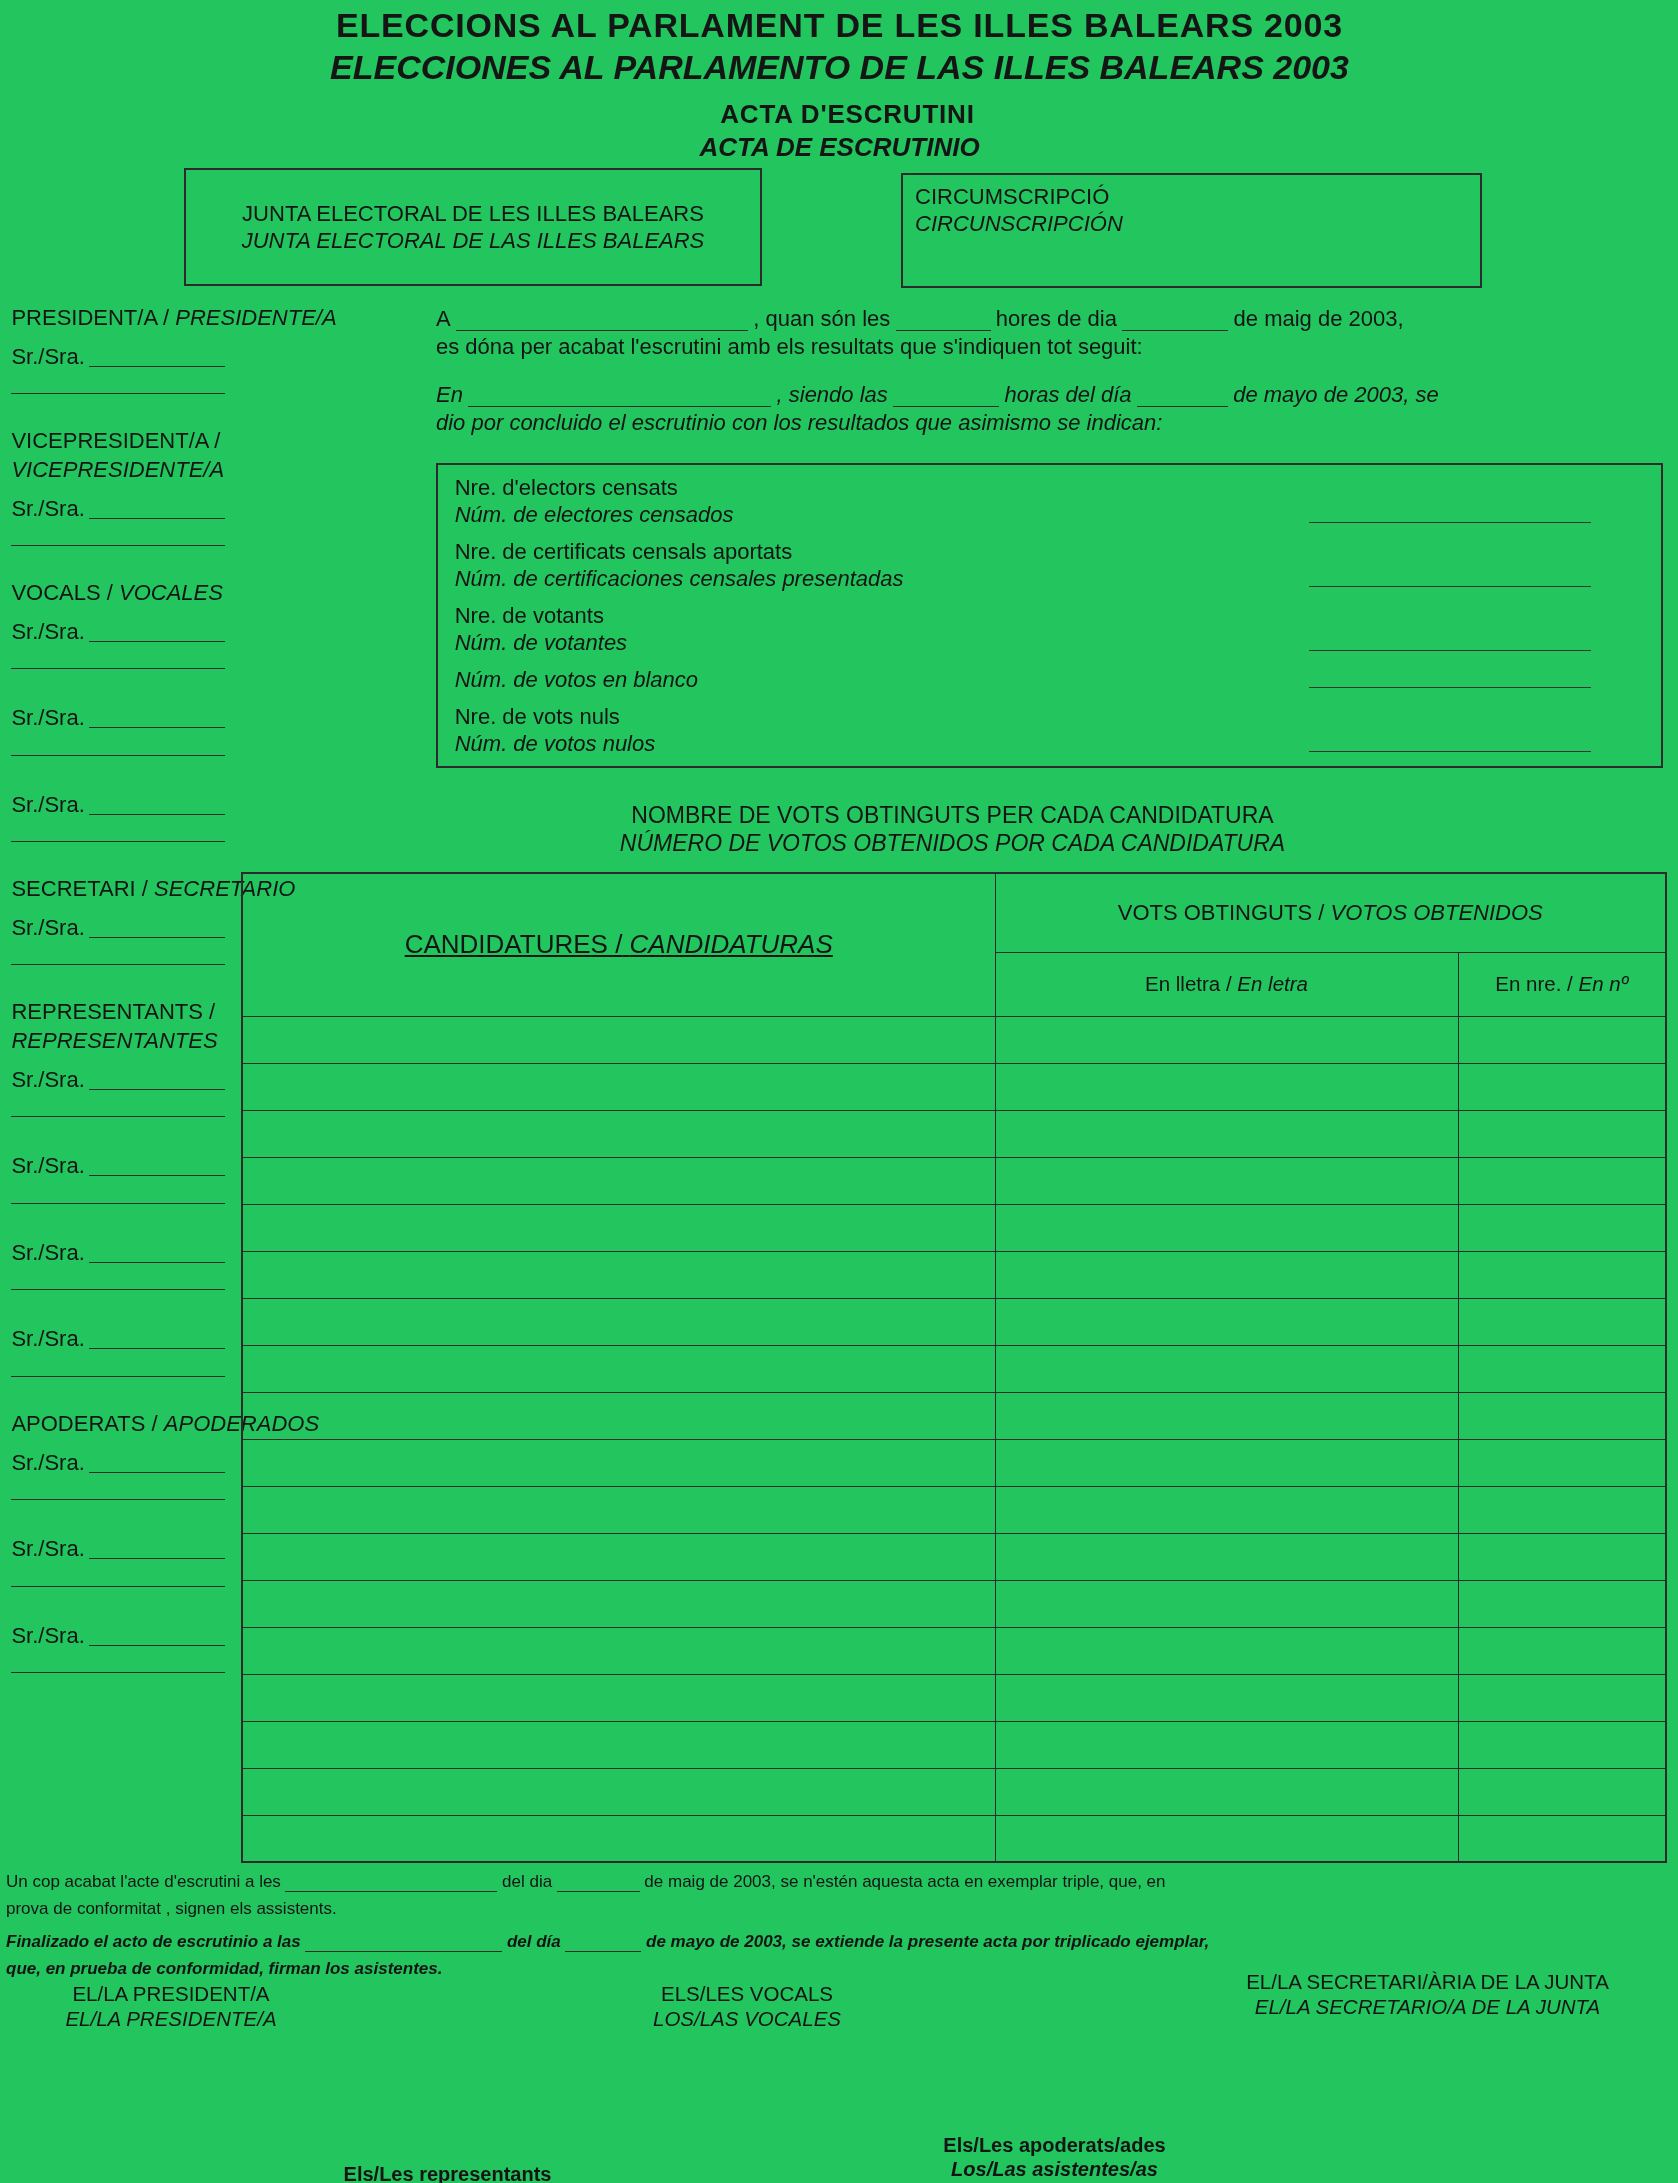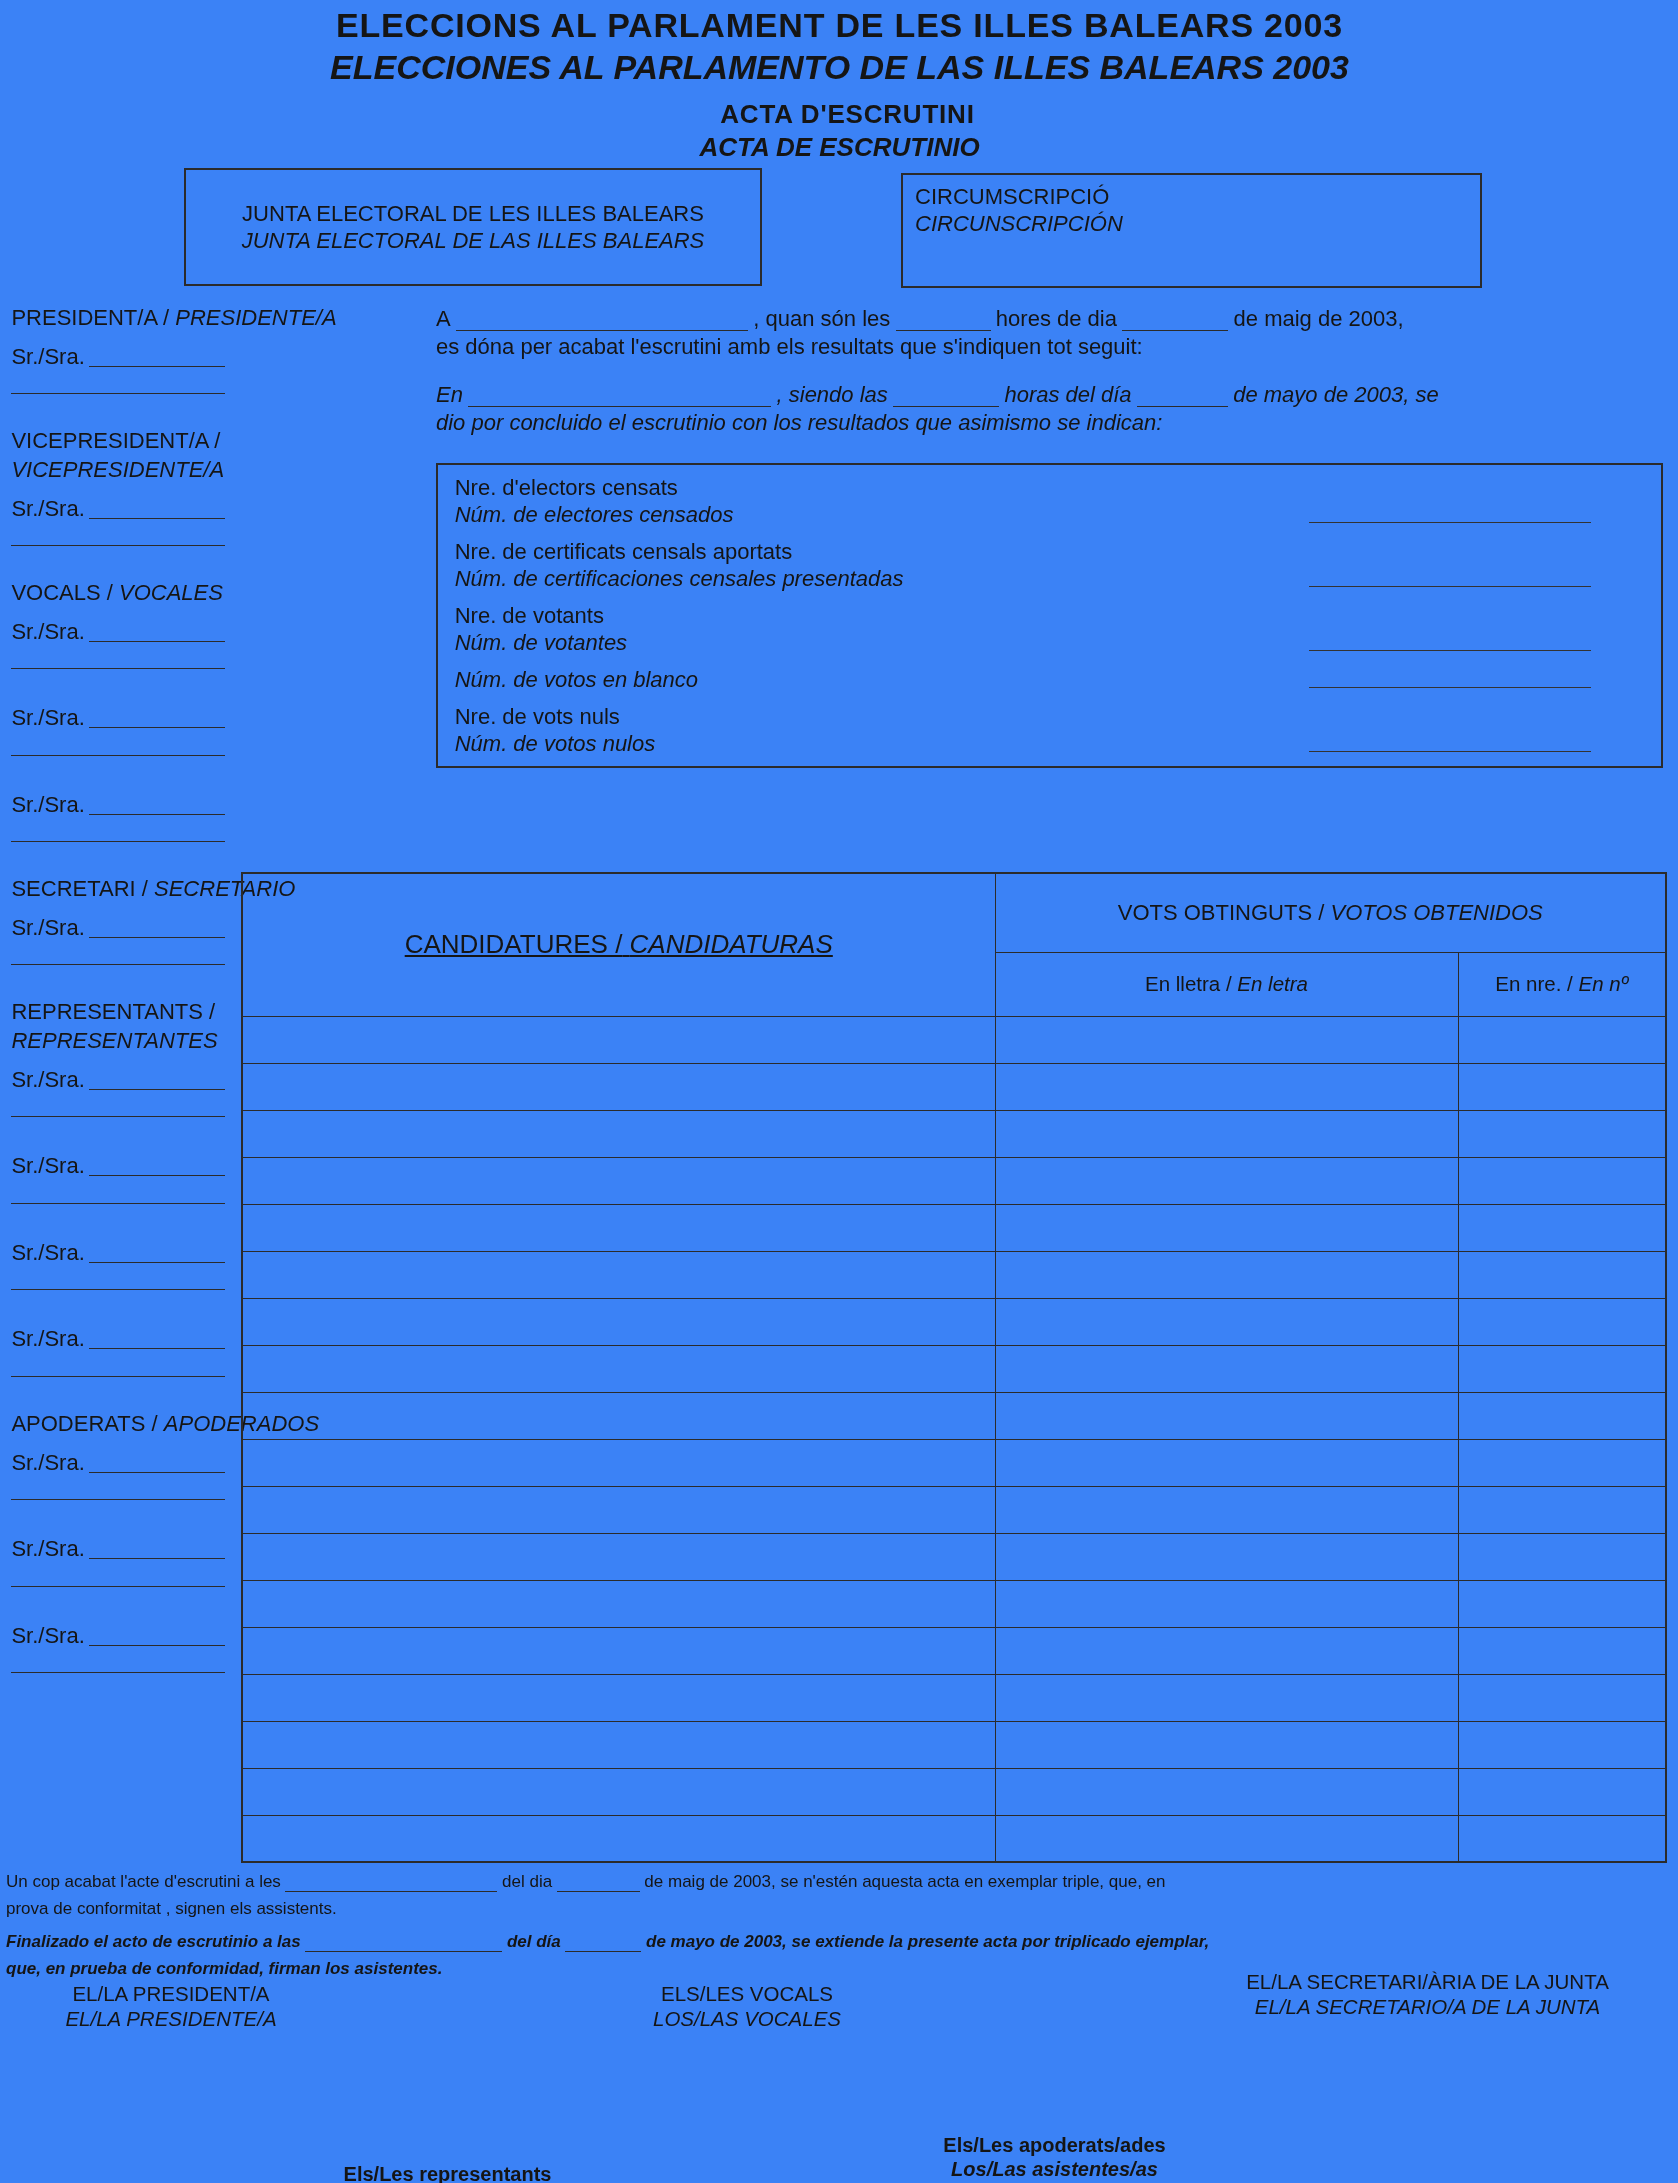--- a/index.html
+++ b/index.html
@@ -1,19 +1,19 @@
 <!DOCTYPE html>
 <html style="font-size:12px"><head>
 <meta charset="utf-8">
 <title>Acta d'escrutini</title>
 <style>
   * { margin:0; padding:0; box-sizing:border-box; }
   html,body { background:#ffffff; }
   .page {
-    position:relative; width:1679px; height:2183px; background:#3b82f6;
+    position:relative; width:1679px; height:2183px; background:#22c55e;
     font-family:"Liberation Sans", sans-serif; color:#151515; overflow:hidden;
   }
   .es { font-style:italic; }
 
   
   .hdr { position:absolute; top:6px; left:0; width:100%; text-align:center; }
   .hdr .t1 { font-size:34px; font-weight:700; letter-spacing:0.8px; }
   .hdr .t2 { font-size:34px; font-weight:700; font-style:italic; margin-top:3px; }
   .hdr .s1 { font-size:26px; font-weight:700; margin-top:12px; letter-spacing:0.8px;padding-left:16px; }
   .hdr .s2 { font-size:26px; font-weight:700; font-style:italic; margin-top:1.5px; }
@@ -248,20 +248,24 @@
         <div class="c-row">
           <div class="c-txt">
             <div>Nre. de vots nuls</div>
             <div class="es">Núm. de votos nulos</div>
           </div>
           <div class="c-line"></div>
         </div>
       </div>
   </div>
 
+  <div class="tbl-heading">
+    <div>NOMBRE DE VOTS OBTINGUTS PER CADA CANDIDATURA</div>
+    <div class="es">NÚMERO DE VOTOS OBTENIDOS POR CADA CANDIDATURA</div>
+  </div>
 
   <table class="vtable">
     <colgroup>
         <col class="c1">
         <col class="c2">
         <col class="c3">
       </colgroup>
     <thead>
       <tr class="h-top">
         <td rowspan="2" class="h-cand">

